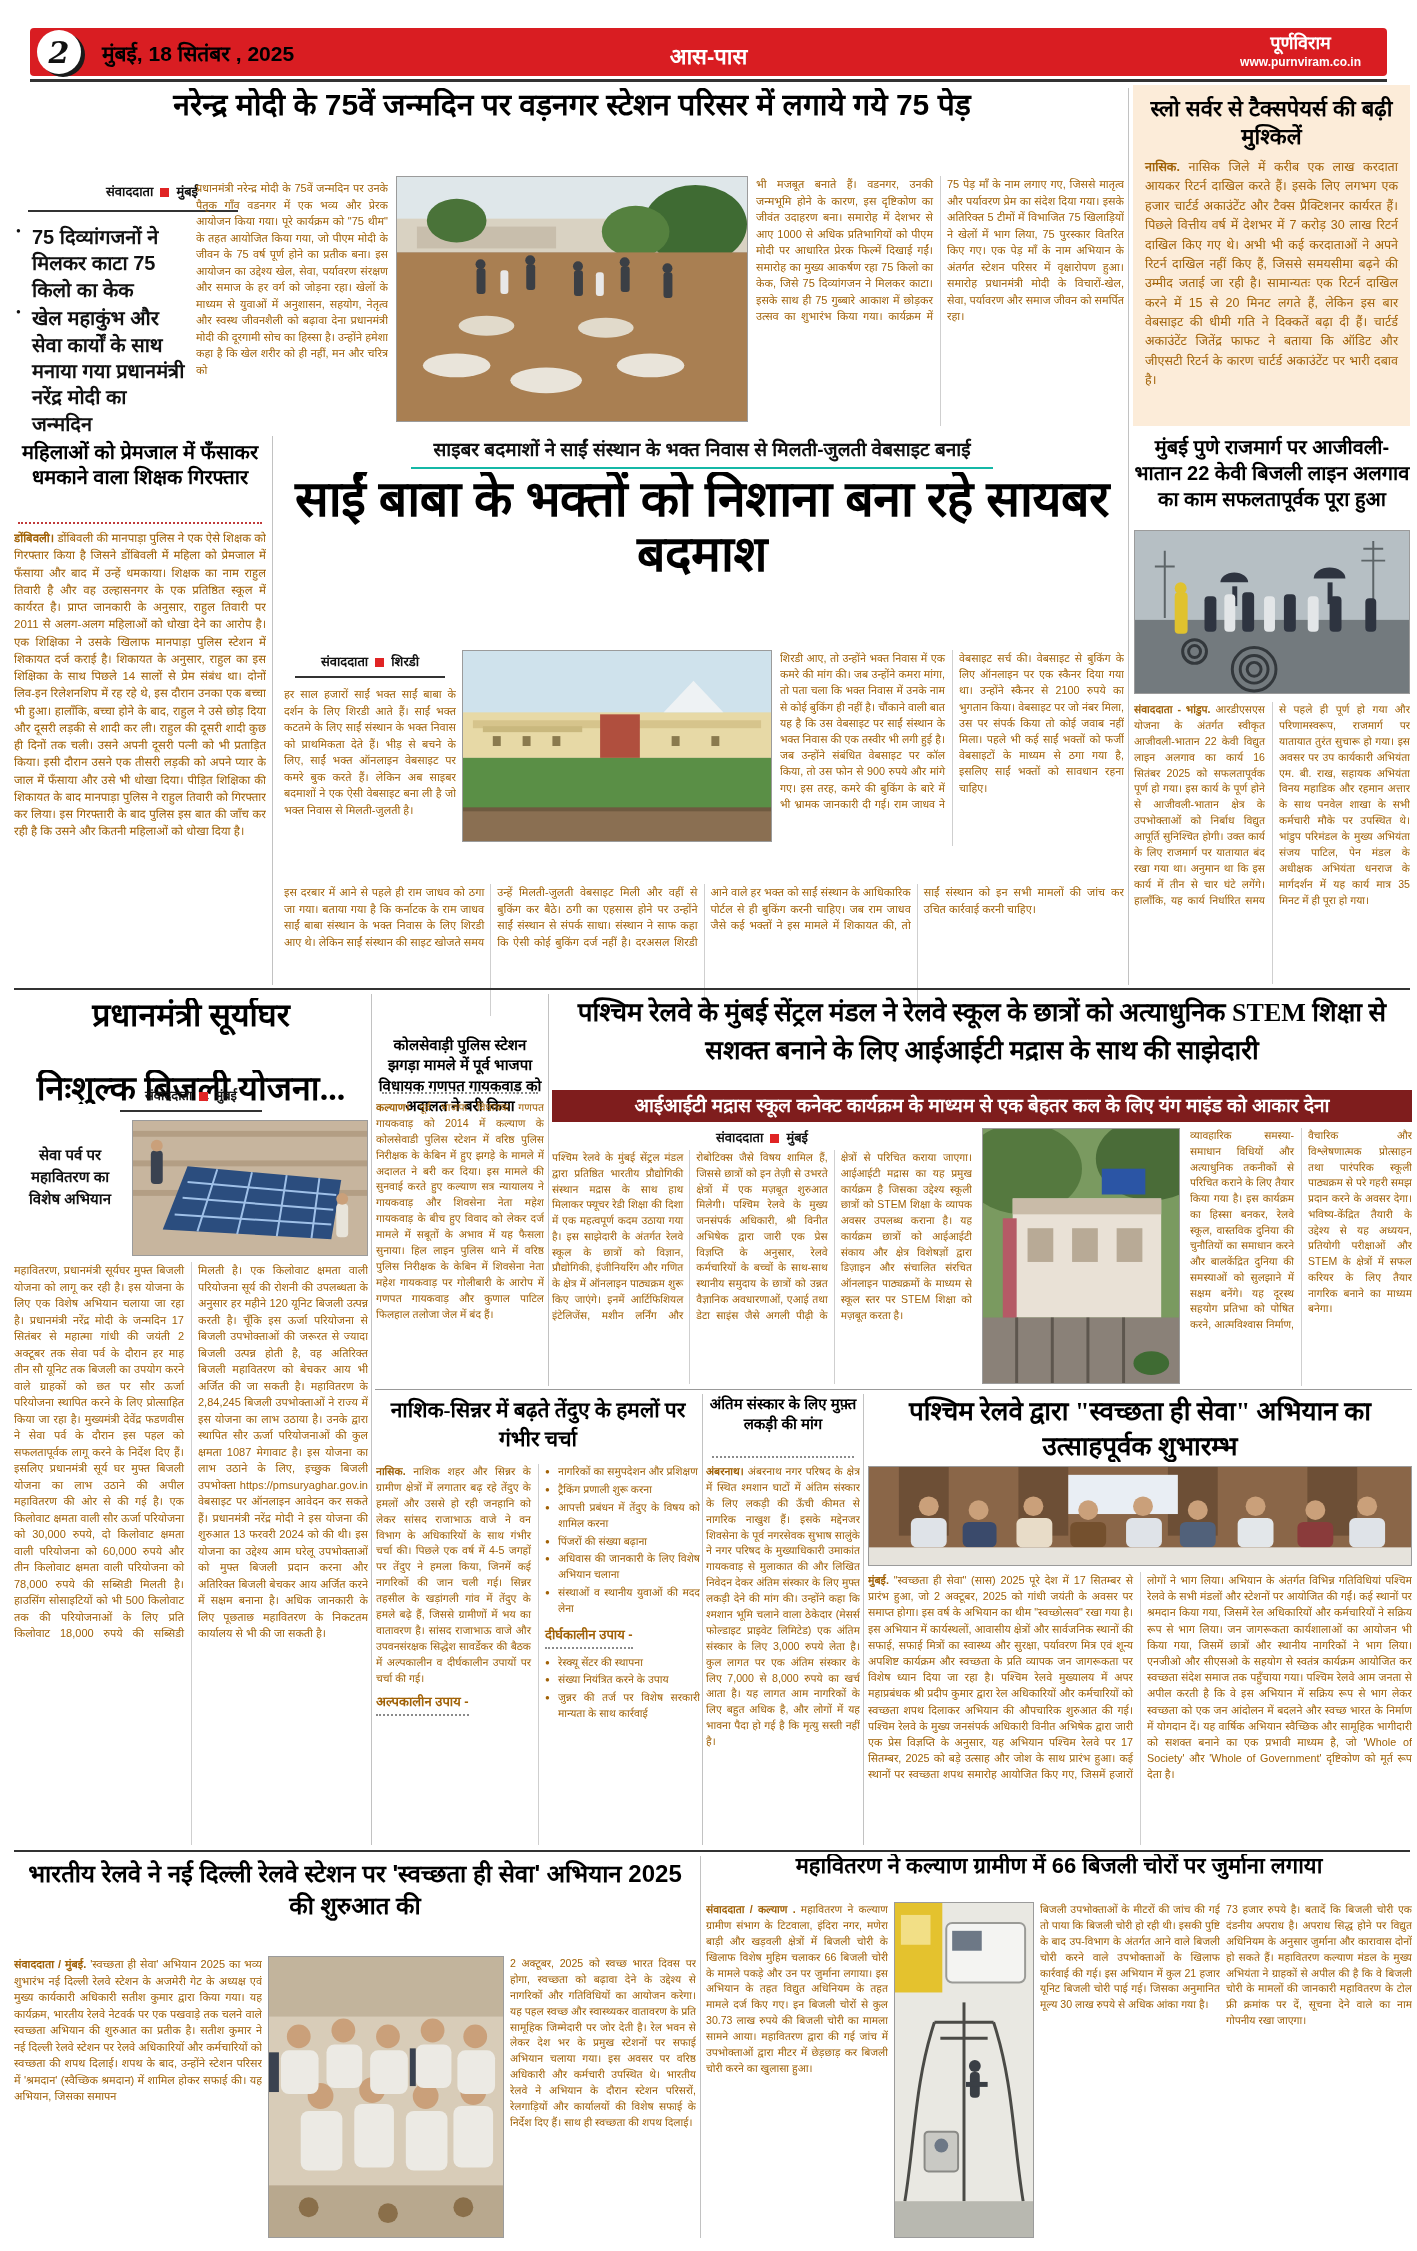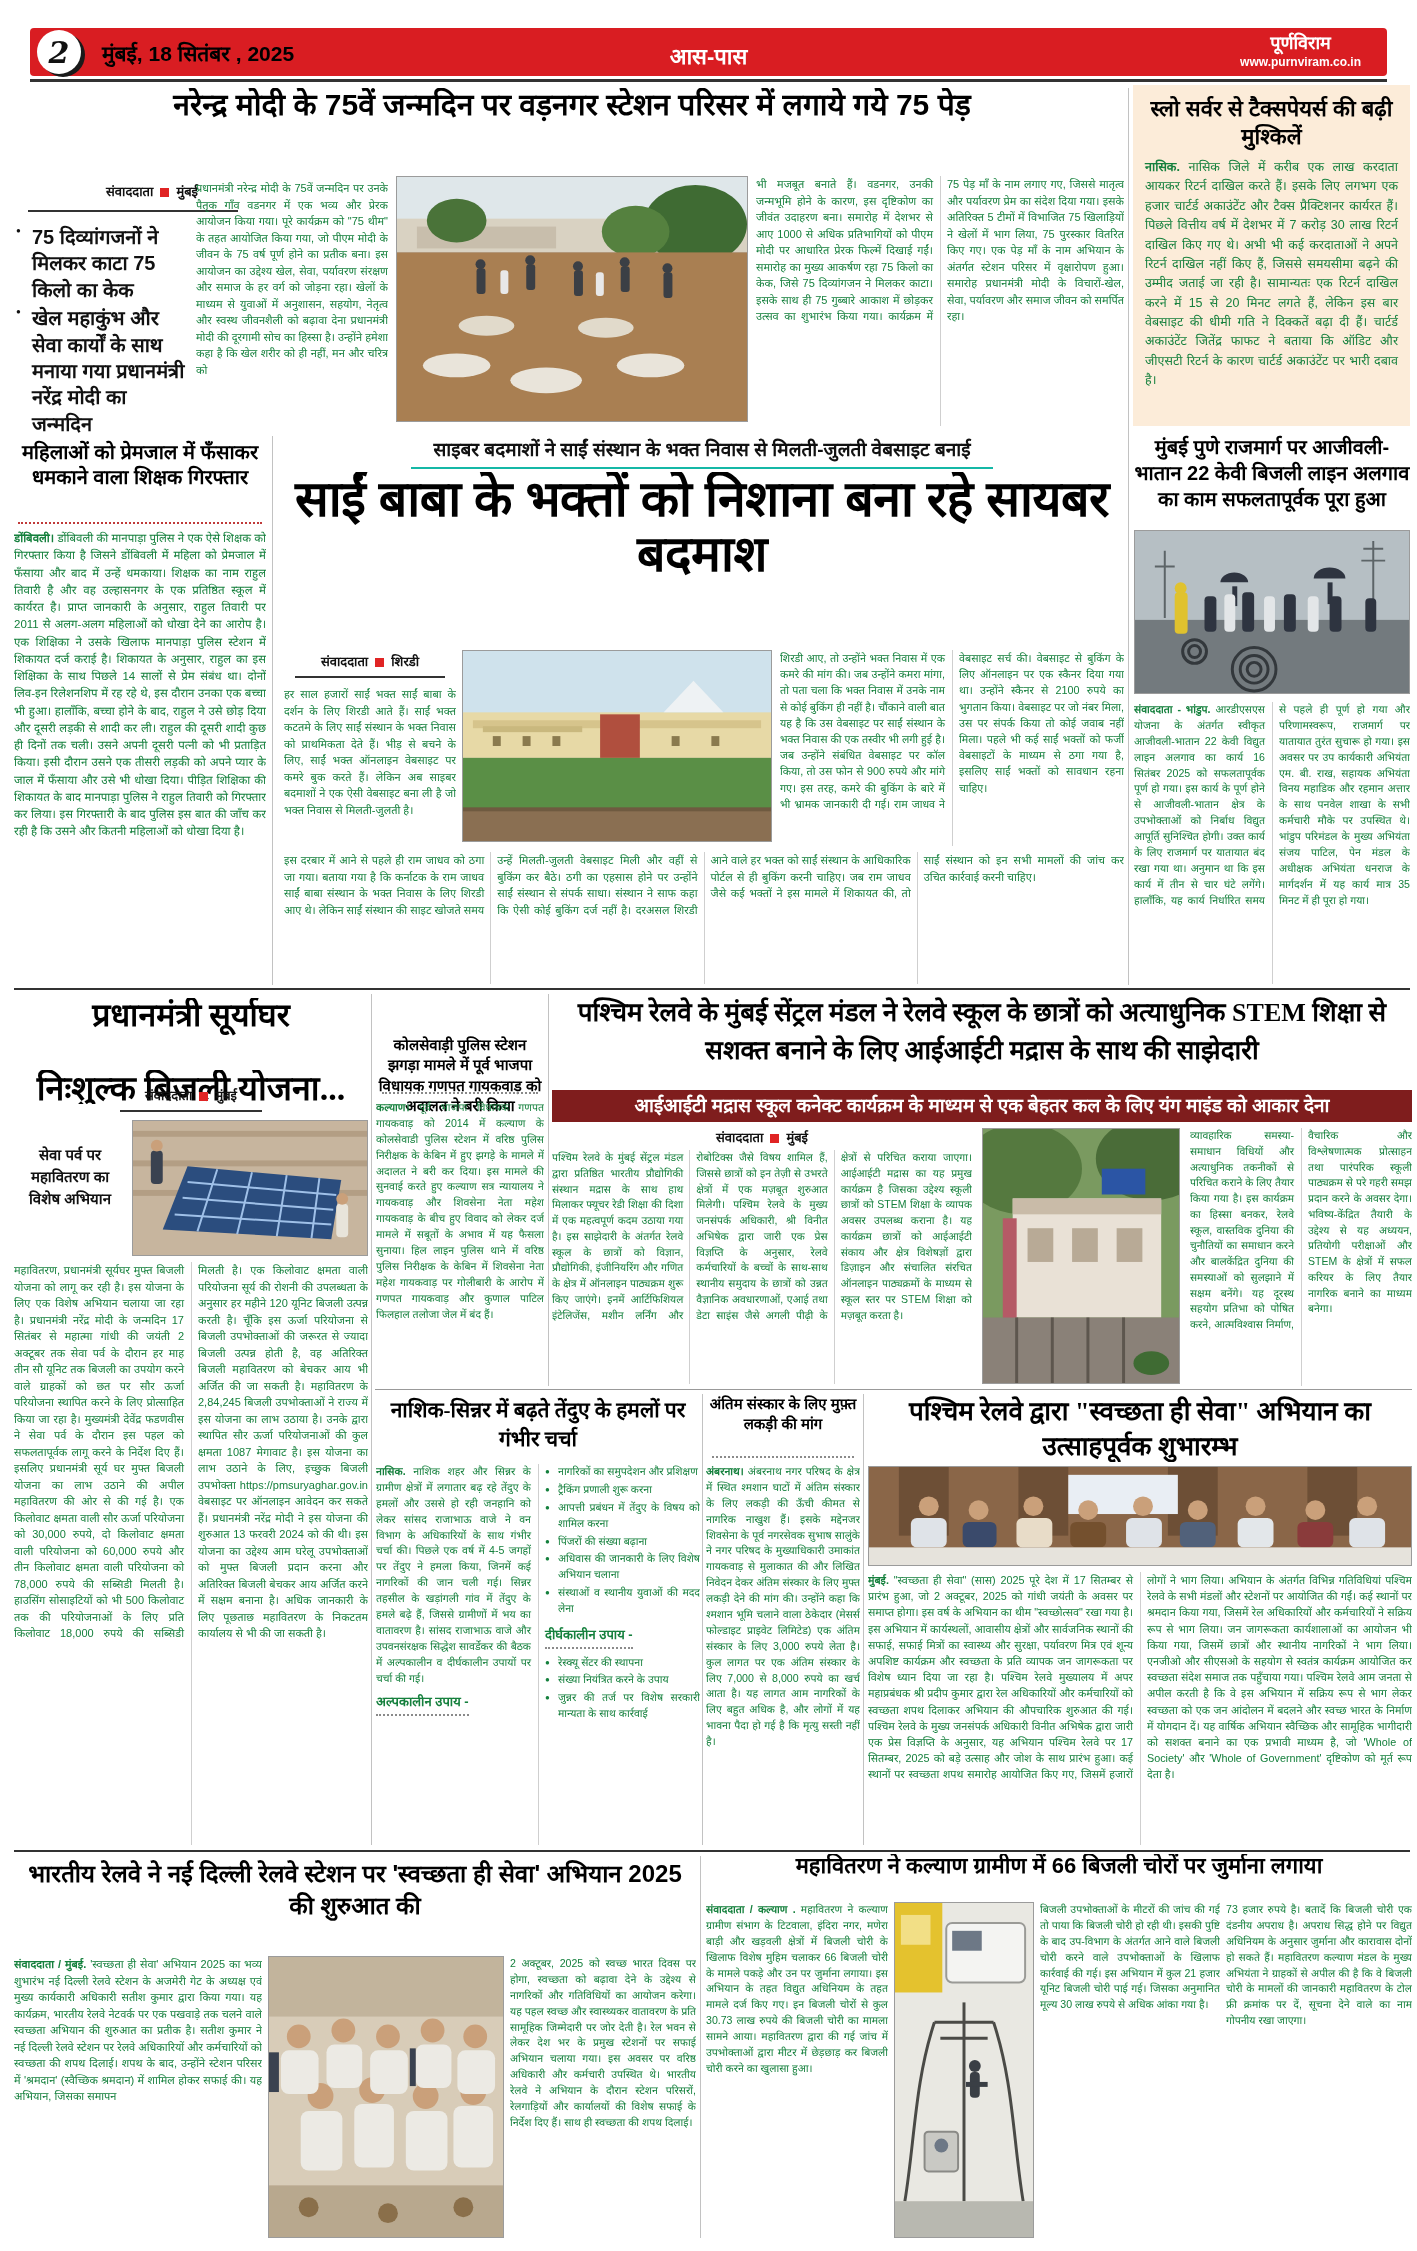--- a/index.html
+++ b/index.html
@@ -2,31 +2,31 @@
 <html lang="hi"><head>
 <meta charset="utf-8">
 <style>
   *{margin:0;padding:0;box-sizing:border-box;}
   html,body{background:#ffffff;}
   body{width:1417px;height:2251px;font-family:"Liberation Sans","DejaVu Sans",sans-serif;color:#111;}
   #page{position:relative;width:1417px;height:2251px;background:#fff;overflow:hidden;}
   .abs{position:absolute;overflow:hidden;}
   .ctr{text-align:center;}
   .hl{font-weight:800;color:#000;line-height:1.12;}
-  .bt{font-size:11.5px;line-height:1.5;color:#15803d;text-align:justify;}
+  .bt{font-size:11.5px;line-height:1.5;color:#a16207;text-align:justify;}
   .dl{font-weight:700;}
   .byline{font-weight:700;font-size:13px;color:#111;text-align:center;}
   .sq{display:inline-block;width:9px;height:9px;background:#e02424;margin:0 7px 1px 7px;vertical-align:middle;}
   .rule{background:#333;}
   .vrule{background:#c2c2c2;}
   .dotted{border-top:2px dotted #c03a3a;}
   .dottedg{border-top:2px dotted #8a8a8a;}
   .c2{column-count:2;column-gap:14px;column-rule:1px solid #cfcfcf;}
   .c3{column-count:3;column-gap:13px;column-rule:1px solid #cfcfcf;}
-  .c4{column-count:4;column-gap:13px;column-rule:1px solid #cfcfcf;}
+  .c4{column-count:4;column-gap:13px;column-rule:1px solid #cfcfcf;margin-top:32px;}
   .photo{border:1px solid #9b9b9b;background:#b5b5b5;}
   .photo svg{display:block;width:100%;height:100%;}
   .bul{position:relative;padding-left:13px;margin:2px 0;}
   .bul::before{content:"● ";position:absolute;left:0;font-size:8px;top:2px;}
   .mast{position:absolute;left:30px;top:28px;width:1357px;height:48px;background:#d91d22;border-radius:4px;}
   .mast-circle{position:absolute;left:7px;top:2px;width:44px;height:44px;background:#fff;border-radius:50%;
     box-shadow:4px 3px 0 #1a1a1a;display:flex;align-items:center;justify-content:center;
     font-family:"DejaVu Serif","Liberation Serif",serif;font-weight:700;font-style:italic;font-size:30px;color:#111;}
   .mast-date{position:absolute;left:72px;top:11px;color:#000000;font-size:21px;font-weight:700;}
   .mast-title{position:absolute;left:0;right:0;top:12px;text-align:center;color:#fff;font-size:22px;font-weight:700;}

